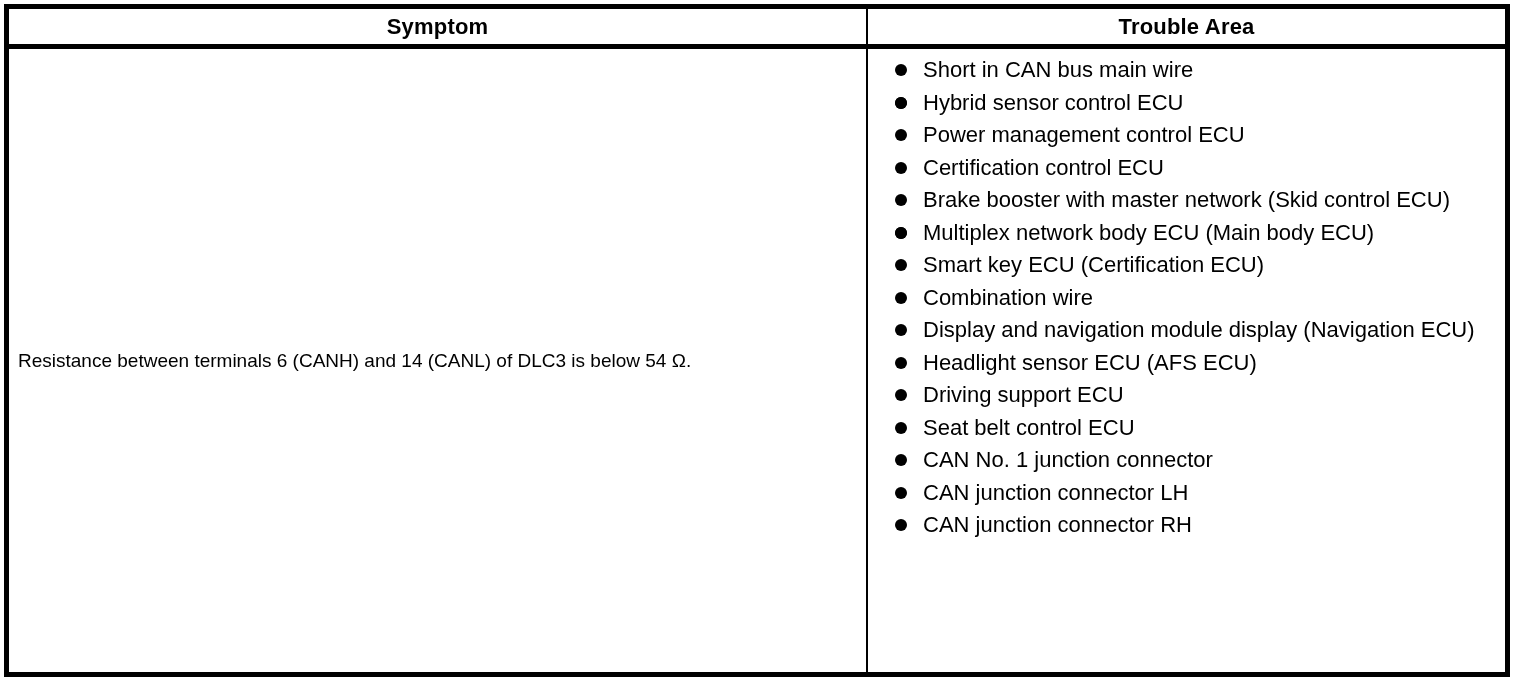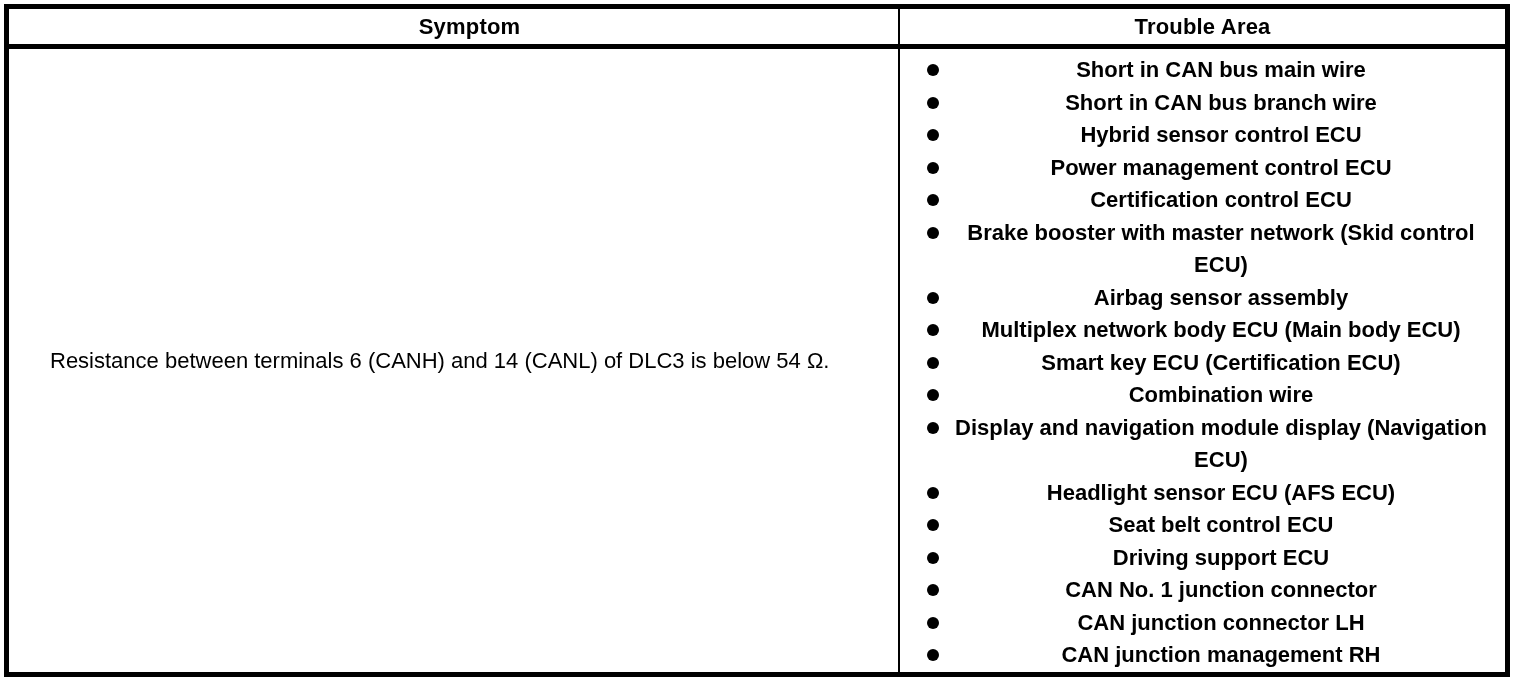--- a/index.html
+++ b/index.html
@@ -35,43 +35,41 @@
     align-items: center;
     justify-content: center;
     font-size: 22px;
     font-weight: bold;
     letter-spacing: 0.2px;
   }
   .col-left {
     width: 859px;
     border-right: 2px solid #000000;
     flex: 0 0 auto;
-    margin-left: 32px;
   }
-  .col-right { flex: 1 1 auto; text-align: center; }
+  .col-right { flex: 1 1 auto; }
   .body-row {
     display: flex;
     flex: 1 1 auto;
     min-height: 0;
   }
   .symptom-cell {
     display: flex;
     align-items: center;
     padding: 0 9px;
-    font-size: 22px;
+    font-size: 19px;
     line-height: 33px;
   }
   .trouble-cell {
     padding: 5px 0 0 27px;
   }
   ul.trouble-list {
     margin: 0;
     padding: 0;
     list-style: none;
-    font-weight: bold;
   }
   li.trouble-item {
     position: relative;
     padding-left: 28px;
     padding-right: 18px;
     font-size: 22px;
     line-height: 32.5px;
   }
   .bullet {
     position: absolute;
@@ -91,32 +89,32 @@
     <div class="header-cell col-left">Symptom</div>
     <div class="header-cell col-right">Trouble Area</div>
   </div>
   <div class="body-row">
     <div class="symptom-cell col-left">
       <span>Resistance between terminals 6 (CANH) and 14 (CANL) of DLC3 is below 54 Ω.</span>
     </div>
     <div class="trouble-cell col-right">
       <ul class="trouble-list">
         <li class="trouble-item"><span class="bullet"></span><span>Short in CAN bus main wire</span></li>
-        <li class="trouble-item"><span class="bullet"></span><span>Short in CAN bus branch wire</span></li>
+        <li class="trouble-item"><span class="bullet"></span></li>
         <li class="trouble-item"><span class="bullet"></span><span>Hybrid sensor control ECU</span></li>
         <li class="trouble-item"><span class="bullet"></span><span>Power management control ECU</span></li>
         <li class="trouble-item"><span class="bullet"></span><span>Certification control ECU</span></li>
         <li class="trouble-item"><span class="bullet"></span><span>Brake booster with master network (Skid control ECU)</span></li>
-        <li class="trouble-item"><span class="bullet"></span><span>Airbag sensor assembly</span></li>
+        <li class="trouble-item"><span class="bullet"></span></li>
         <li class="trouble-item"><span class="bullet"></span><span>Multiplex network body ECU (Main body ECU)</span></li>
         <li class="trouble-item"><span class="bullet"></span><span>Smart key ECU (Certification ECU)</span></li>
         <li class="trouble-item"><span class="bullet"></span><span>Combination wire</span></li>
         <li class="trouble-item"><span class="bullet"></span><span>Display and navigation module display (Navigation ECU)</span></li>
         <li class="trouble-item"><span class="bullet"></span><span>Headlight sensor ECU (AFS ECU)</span></li>
+        <li class="trouble-item"><span class="bullet"></span><span>Driving support ECU</span></li>
         <li class="trouble-item"><span class="bullet"></span><span>Seat belt control ECU</span></li>
-        <li class="trouble-item"><span class="bullet"></span><span>Driving support ECU</span></li>
         <li class="trouble-item"><span class="bullet"></span><span>CAN No. 1 junction connector</span></li>
         <li class="trouble-item"><span class="bullet"></span><span>CAN junction connector LH</span></li>
-        <li class="trouble-item"><span class="bullet"></span><span>CAN junction management RH</span></li>
+        <li class="trouble-item"><span class="bullet"></span><span>CAN junction connector RH</span></li>
       </ul>
     </div>
   </div>
 </div>
 
 </body></html>

